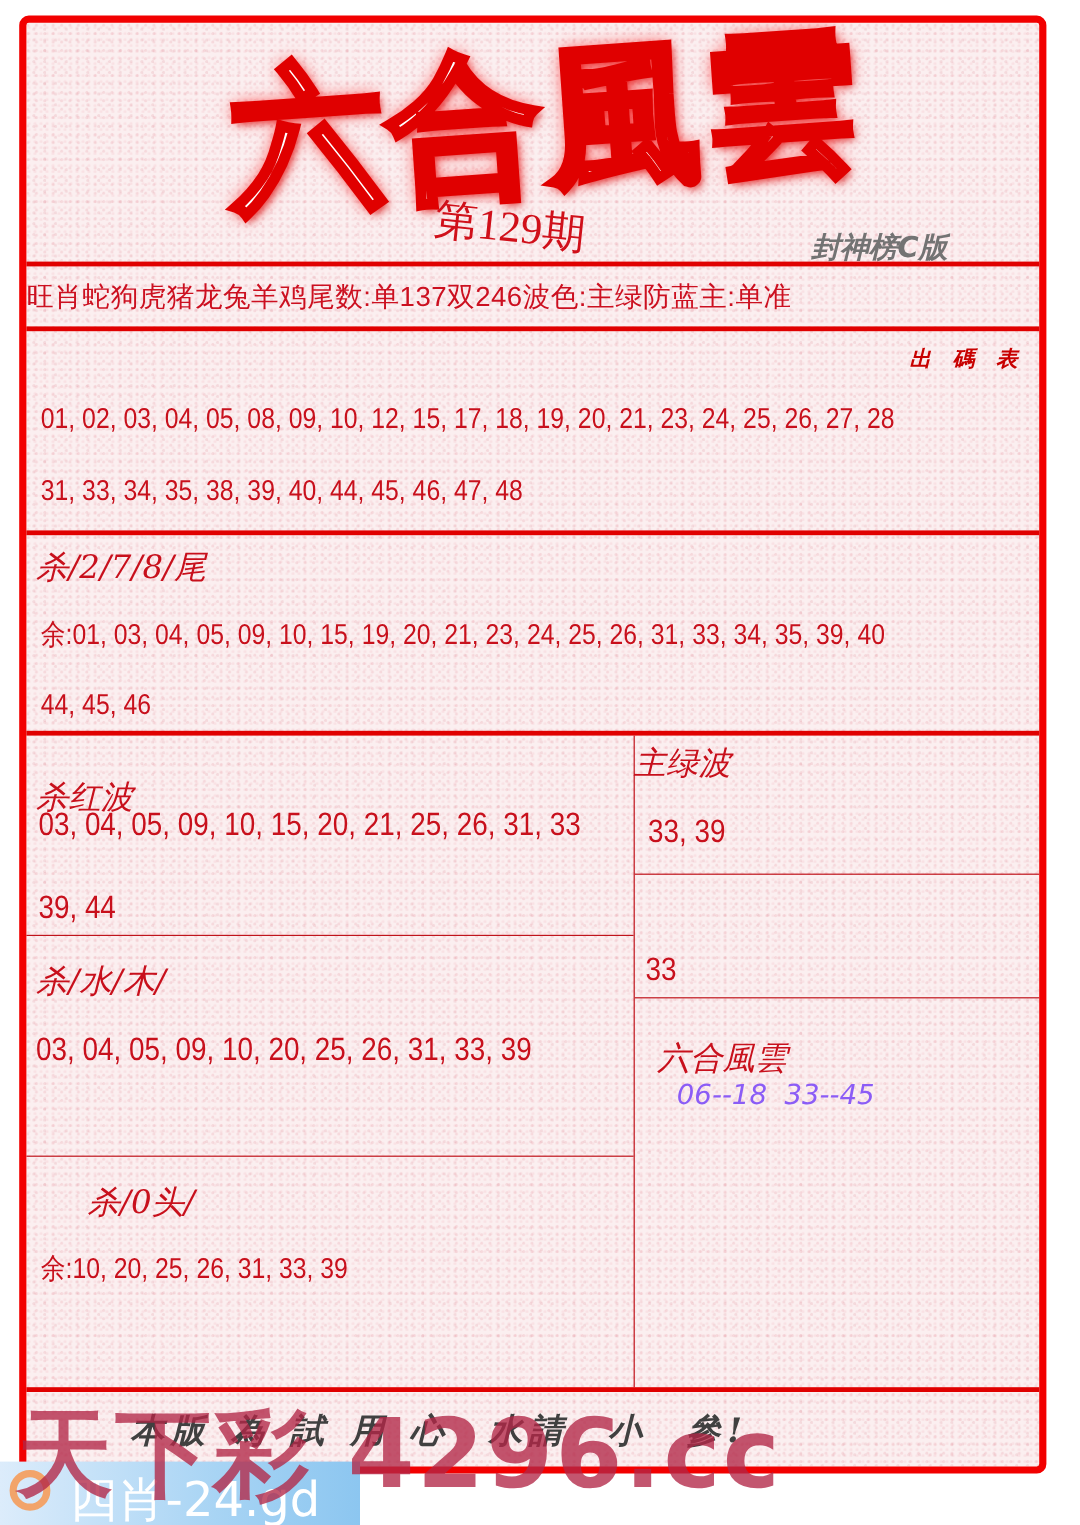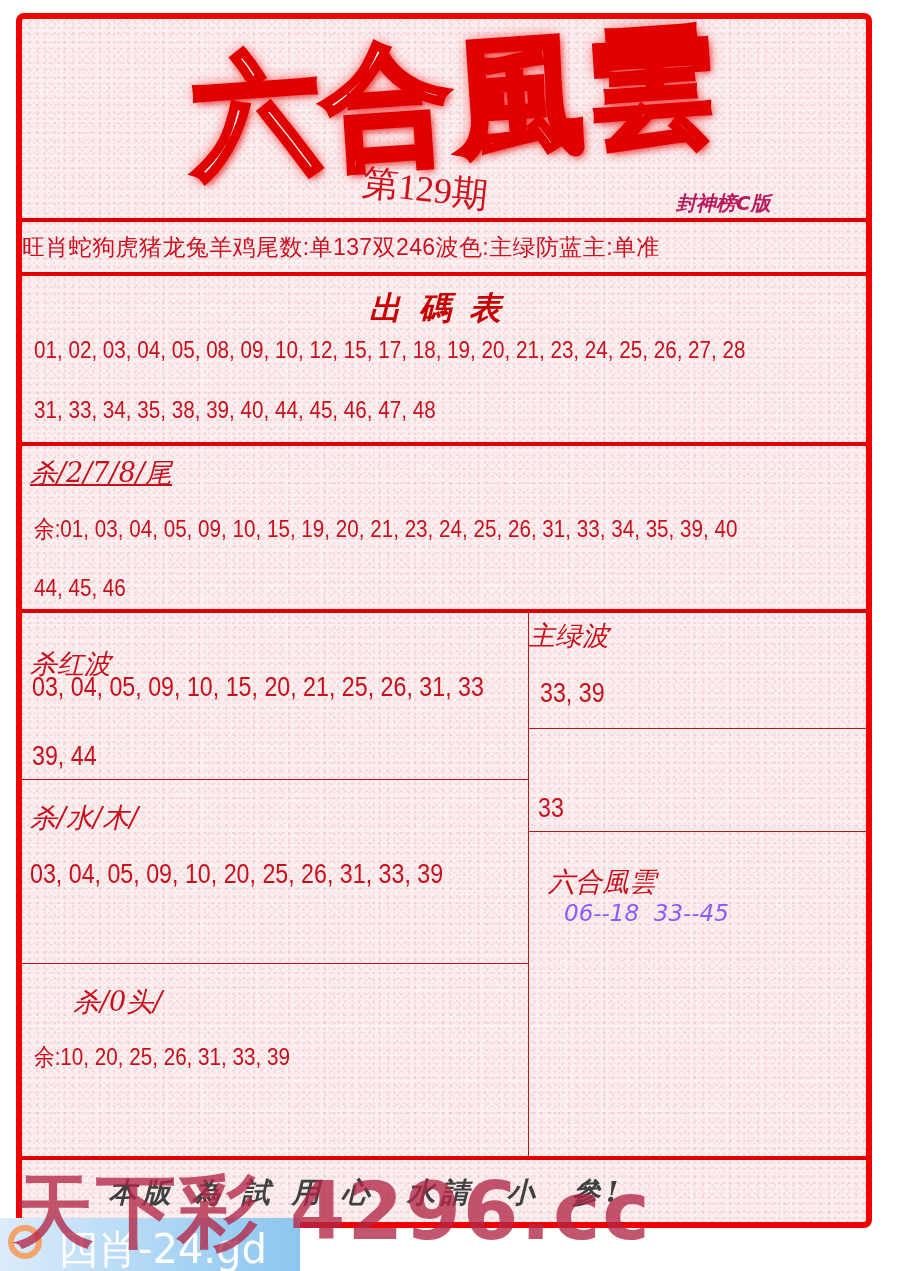--- a/index.html
+++ b/index.html
@@ -33,31 +33,31 @@
     transform: rotate(-4deg);
   }
   .issue {
     position: absolute; left: 362px; top: 165px;
     font-family: "Liberation Serif", serif; font-size: 36px; color: #d0101a;
     transform: rotate(6deg);
   }
   .edition {
     position: absolute; left: 676px; top: 190px;
     font-family: "DejaVu Sans", sans-serif; font-weight: bold; font-style: italic;
-    font-size: 20px; color: #be185d;
+    font-size: 24px; color: #737373;
   }
   .zodiac {
     position: absolute; left: 22px; top: 232px; width: 676px;
     font-family: "Liberation Sans", sans-serif; font-size: 23px; color: #cc1020;
     white-space: nowrap; letter-spacing: 0.4px;
   }
   .section-title {
-    position: absolute; left: 22px; width: 844px; top: 287px; text-align: center;
+    position: absolute; left: 22px; width: 844px; top: 287px; text-align: right;
     font-family: "DejaVu Serif", serif; font-weight: bold; font-style: italic;
-    font-size: 32px; color: #c80000; letter-spacing: 18px;
+    font-size: 18px; color: #c80000; letter-spacing: 18px;
   }
   .nums {
     position: absolute; font-family: "Liberation Sans", sans-serif;
     font-size: 24px; color: #c8101c; white-space: nowrap;
     transform: scaleX(0.86); transform-origin: left center;
   }
   .label {
     position: absolute; font-family: "DejaVu Serif", serif; font-style: italic;
     font-size: 27px; color: #c8101c; white-space: nowrap;
   }
@@ -103,21 +103,21 @@
 <div class="zodiac">旺肖蛇狗虎猪龙兔羊鸡尾数:单137双246波色:主绿防蓝主:单准</div>
 
 <div class="hline-thick" style="left:22px; top:272px; width:844px;"></div>
 
 <div class="section-title">出碼表</div>
 <div class="nums" style="left:34px; top:336px;">01, 02, 03, 04, 05, 08, 09, 10, 12, 15, 17, 18, 19, 20, 21, 23, 24, 25, 26, 27, 28</div>
 <div class="nums" style="left:34px; top:396px;">31, 33, 34, 35, 38, 39, 40, 44, 45, 46, 47, 48</div>
 
 <div class="hline-thick" style="left:22px; top:442px; width:844px;"></div>
 
-<div class="label" style="left:30px; top:455px;text-decoration:underline;">杀/2/7/8/尾</div>
+<div class="label" style="left:30px; top:455px;">杀/2/7/8/尾</div>
 <div class="nums" style="left:34px; top:513px;">余:01, 03, 04, 05, 09, 10, 15, 19, 20, 21, 23, 24, 25, 26, 31, 33, 34, 35, 39, 40</div>
 <div class="nums" style="left:34px; top:574px;">44, 45, 46</div>
 
 <div class="hline-thick" style="left:22px; top:609px; width:844px;"></div>
 
 <div class="vline-thin" style="left:528px; top:613px; height:543px;"></div>
 <div class="hline-thin" style="left:22px; top:779px; width:506px;"></div>
 <div class="hline-thin" style="left:22px; top:963px; width:506px;"></div>
 <div class="hline-thin" style="left:529px; top:728px; width:337px;"></div>
 <div class="hline-thin" style="left:529px; top:831px; width:337px;"></div>

